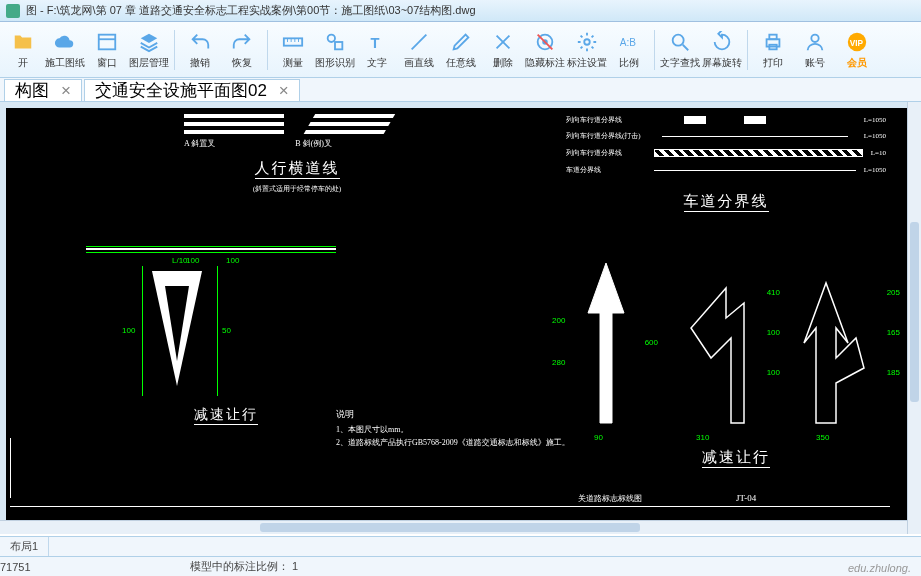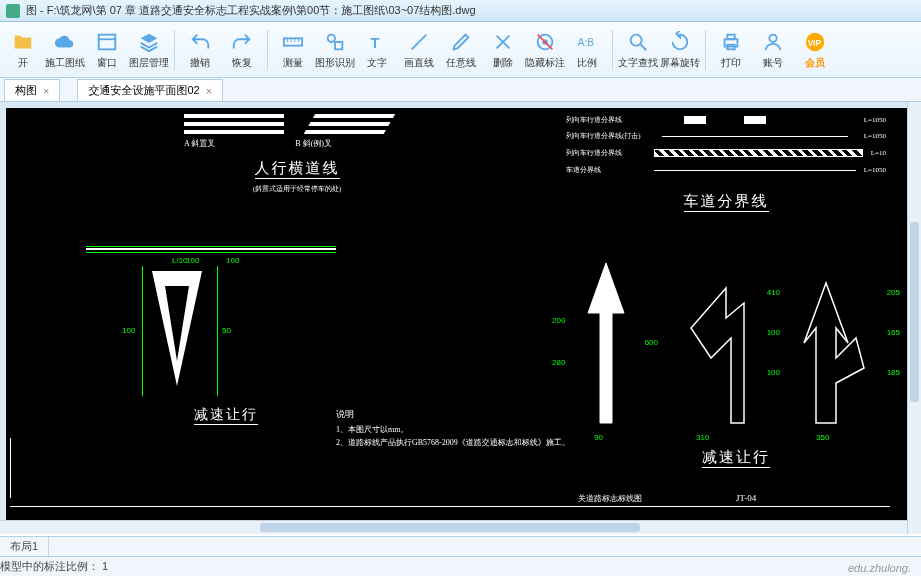--- a/index.html
+++ b/index.html
@@ -5,21 +5,21 @@
 * { margin: 0; padding: 0; box-sizing: border-box; font-family: "Microsoft YaHei", sans-serif; }
 body { width: 921px; height: 576px; overflow: hidden; background: #fff; position: relative; }
 .title-bar { height: 22px; background: linear-gradient(#e8f4fd,#d0e8f8); display: flex; align-items: center; padding: 0 6px; font-size: 11px; color: #333; border-bottom: 1px solid #a0c0e0; }
 .title-bar .icon-app { width: 14px; height: 14px; background: #4a8; border-radius: 2px; margin-right: 6px; }
 .toolbar { height: 56px; background: linear-gradient(#f8fcff,#e8f4fd); border-bottom: 1px solid #b0d0e8; display: flex; align-items: center; padding: 0 2px; }
 .tool-btn { width: 42px; height: 52px; display: flex; flex-direction: column; align-items: center; justify-content: center; cursor: pointer; font-size: 10px; color: #333; gap: 2px; }
 .tool-btn .ico { width: 24px; height: 24px; display: flex; align-items: center; justify-content: center; }
 .tool-sep { width: 1px; height: 40px; background: #c0d8ec; margin: 0 4px; }
 .vip { color: #f90; font-weight: bold; }
 .tabs { height: 24px; background: #f0f6fc; border-bottom: 1px solid #b0d0e8; display: flex; align-items: flex-end; padding-left: 4px; }
-.tab { height: 22px; padding: 0 10px; display: flex; align-items: center; font-size: 11px; background: #fff; border: 1px solid #b0d0e8; border-bottom: none; margin-right: 17px; gap: 6px; }
+.tab { height: 22px; padding: 0 10px; display: flex; align-items: center; font-size: 17px; background: #fff; border: 1px solid #b0d0e8; border-bottom: none; margin-right: 2px; gap: 12px; }
 .tab .close { color: #888; cursor: pointer; }
 .tab.active { background: #fff; }
 .canvas-wrap { position: relative; height: 432px; background: #d8e8f4; }
 .canvas { position: absolute; inset: 6px; background: #000; overflow: hidden; }
 .scrollbar-v { position: absolute; right: 0; top: 0; bottom: 0; width: 14px; background: #e8f0f8; border-left: 1px solid #c0d0e0; }
 .scrollbar-v .thumb { position: absolute; left: 2px; right: 2px; top: 120px; height: 180px; background: #c0d4e8; border-radius: 3px; }
 .scrollbar-h { position: absolute; left: 0; right: 14px; bottom: 0; height: 14px; background: #e8f0f8; border-top: 1px solid #c0d0e0; }
 .scrollbar-h .thumb { position: absolute; top: 2px; bottom: 2px; left: 260px; width: 380px; background: #c0d4e8; border-radius: 3px; }
 .status { position: absolute; bottom: 20px; left: 0; right: 0; height: 20px; background: #f0f6fc; border-top: 1px solid #b0d0e8; display: flex; align-items: center; font-size: 11px; color: #444; }
 .status .seg { padding: 0 10px; border-right: 1px solid #c0d8ec; height: 100%; display: flex; align-items: center; }
@@ -152,20 +152,29 @@
           <circle cx="12" cy="12" r="8" fill="none" stroke="#5aa7e8" stroke-width="2"></circle>
           <circle cx="12" cy="12" r="3" fill="#5aa7e8"></circle>
           <line x1="4" y1="4" x2="20" y2="20" stroke="#e55" stroke-width="2"></line>
         </svg>
       </div>
       <span>隐藏标注</span>
     </div>
     <div class="tool-btn">
       <div class="ico">
         <svg viewBox="0 0 24 24">
+          <circle cx="12" cy="12" r="3" fill="none" stroke="#5aa7e8" stroke-width="2"></circle>
+          <path fill="none" stroke="#5aa7e8" stroke-width="2" d="M12 2v3M12 19v3M2 12h3M19 12h3M5 5l2 2M17 17l2 2M19 5l-2 2M7 17l-2 2"></path>
+        </svg>
+      </div>
+      <span>标注设置</span>
+    </div>
+    <div class="tool-btn">
+      <div class="ico">
+        <svg viewBox="0 0 24 24">
           <text x="2" y="16" font-size="11" fill="#5aa7e8">A:B</text>
         </svg>
       </div>
       <span>比例</span>
     </div>
     <div class="tool-sep"></div>
     <div class="tool-btn">
       <div class="ico">
         <svg viewBox="0 0 24 24">
           <circle cx="10" cy="10" r="6" fill="none" stroke="#5aa7e8" stroke-width="2"></circle>
@@ -362,18 +371,19 @@
     </div>
   <div class="scrollbar-h">
       <div class="thumb"></div>
     </div>
 </div>
 
 <div class="status">
   <div class="seg">布局1</div>
 </div>
 <div class="status2">
+  <div class="seg" style="width:190px;">71751</div>
   <div class="seg">
     <span>模型中的标注比例：</span>
     <span>1</span>
   </div>
 </div>
 <div class="watermark">edu.zhulong.</div>
 
 </body></html>

